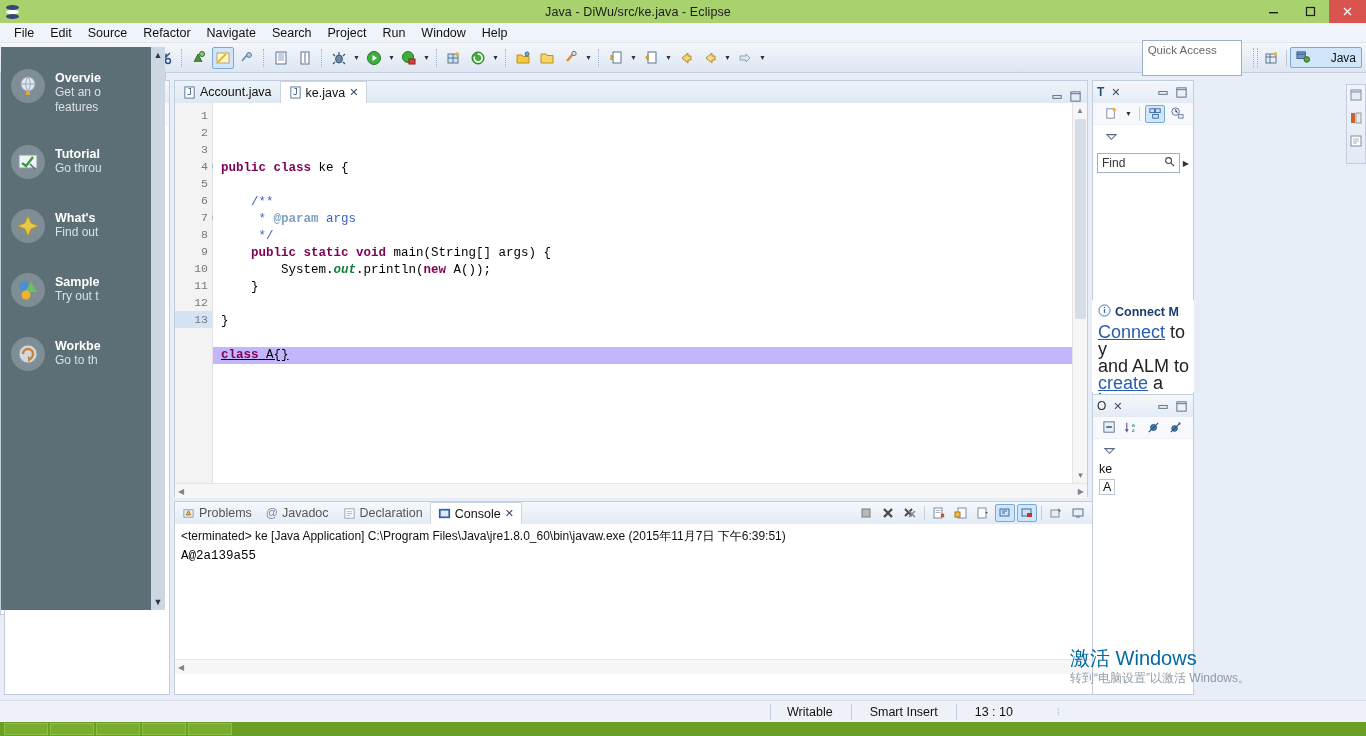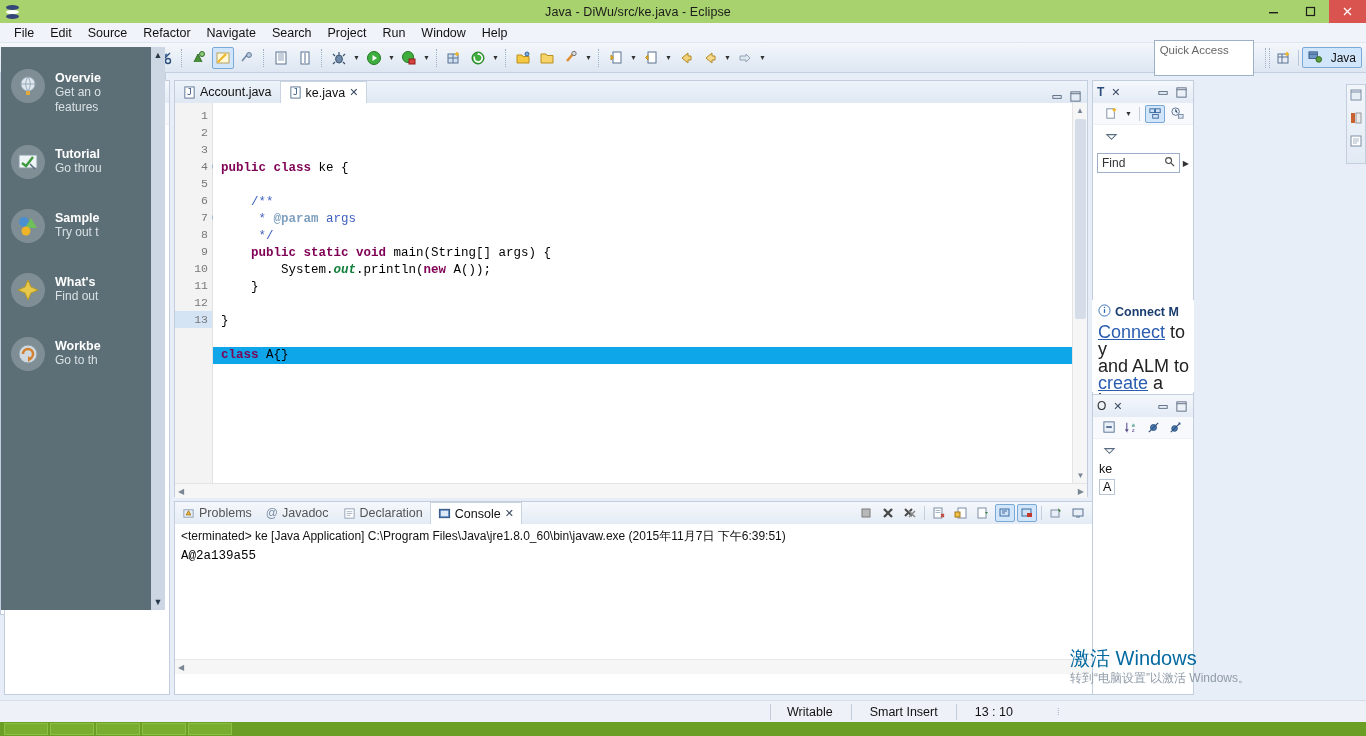--- a/index.html
+++ b/index.html
@@ -64,21 +64,21 @@
   }
   .tb-sep { width: 2px; height: 18px; border-left: 1px dotted #9fb0c6; margin: 0 4px; }
   .grip { width: 5px; height: 20px; border-left: 1px dotted #9fb0c6; border-right:1px dotted #9fb0c6; margin:0 3px;}
   .quick-access {
     margin-left: auto; width: 100px; height: 36px; background: #fff;
     border: 1px solid #9eb0c7; font-size: 11.5px; color: #666;
     padding: 2px 5px; line-height: 14px;
   }
   .persp-bar { display: flex; align-items: center; margin-left: 8px; margin-right: 4px; }
   .persp-btn {
-    display: flex; align-items: center; gap: 8px; padding: 2px 5px;
+    display: flex; align-items: center; gap: 20px; padding: 2px 5px;
     border: 1px solid #7aa9d6; background: #d2e6fb; border-radius: 2px;
     font-size: 12px; color: #111;
   }
   .persp-open { width:22px; height:20px; display:flex;align-items:center;justify-content:center;}
 
   
   .panel { position: absolute; background: #fff; border: 1px solid #c2cede; }
   .panel-tabbar {
     height: 22px; background: linear-gradient(to bottom,#f5f8fc,#e4ebf5);
     display: flex; align-items: center; font-size: 12px;
@@ -128,21 +128,21 @@
     position: absolute; right: -9px; top: 4px; width: 9px; height: 9px;
     border: 1px solid #8aa0b8; border-radius: 50%; background: #fff;
     font-size: 7px; line-height: 7px; color: #334; text-align: center;
   }
   .code-area {
     flex: 1; position: relative; padding-top: 4px; padding-left: 8px;
     font-family: "Liberation Mono", monospace; font-size: 12.5px;
     background: #fff; overflow: hidden; margin-top: 36px;
   }
   .cline { height: 17px; line-height: 17px; white-space: pre; color: #000; }
-  .cline.cur { background: #0ea5e9; margin-left:-8px; padding-left:8px; }
+  .cline.cur { background: #c4b5fd; margin-left:-8px; padding-left:8px;text-decoration:underline; }
   .kw { color: #7f0055; font-weight: bold; }
   .jdoc { color: #3f5fbf; }
   .jdoc-tag { color: #7f9fbf; font-weight: bold; }
   .fld { color: #15803d; font-style: italic; font-weight: bold; }
   .vscroll-e {
     position: absolute; right: 0; top: 0; width: 15px; height: 395px;
     background: #f6f6f6; border-left: 1px solid #e4e4e4;
   }
   .sc-arrow { height: 14px; display:flex;align-items:center;justify-content:center;font-size:8px;color:#7b8694;}
   .sc-thumb { position:absolute; left:2px; width:11px; background:#d5dde8; border-radius:2px; }
@@ -1007,39 +1007,39 @@
             </svg>
         </div>
         <div class="wel-txt">
           <div class="wel-h">Tutorial</div>
           <div class="wel-p">Go throu</div>
         </div>
       </div>
       <div class="wel-item">
         <div class="wel-circle">
           <svg width="24" height="24" viewBox="0 0 24 24">
+              <path d="M12 2 L15 9 L22 12 L15 15 L12 22 L9 15 L2 12 L9 9 Z" fill="#e8c84a" stroke="#b89a24"></path>
+            </svg>
+        </div>
+        <div class="wel-txt">
+          <div class="wel-h">What's</div>
+          <div class="wel-p">Find out</div>
+        </div>
+      </div>
+      <div class="wel-item">
+        <div class="wel-circle">
+          <svg width="24" height="24" viewBox="0 0 24 24">
               <circle cx="8" cy="8" r="5" fill="#4a8fd0"></circle>
               <path d="M15 4 L21 14 H9 Z" fill="#6fbf5a"></path>
               <circle cx="10" cy="17" r="4.5" fill="#f0b429"></circle>
             </svg>
         </div>
         <div class="wel-txt">
           <div class="wel-h">Sample</div>
           <div class="wel-p">Try out t</div>
-        </div>
-      </div>
-      <div class="wel-item">
-        <div class="wel-circle">
-          <svg width="24" height="24" viewBox="0 0 24 24">
-              <path d="M12 2 L15 9 L22 12 L15 15 L12 22 L9 15 L2 12 L9 9 Z" fill="#e8c84a" stroke="#b89a24"></path>
-            </svg>
-        </div>
-        <div class="wel-txt">
-          <div class="wel-h">What's</div>
-          <div class="wel-p">Find out</div>
         </div>
       </div>
       <div class="wel-item">
         <div class="wel-circle">
           <svg width="24" height="24" viewBox="0 0 24 24">
               <circle cx="12" cy="12" r="9" fill="#cfd9df" stroke="#8a9aa6"></circle>
               <path d="M7 12 A5 5 0 1 1 12 17" fill="none" stroke="#d08030" stroke-width="2.4"></path>
               <path d="M12 14 L16 17 L12 20 Z" fill="#d08030"></path>
             </svg>
         </div>

